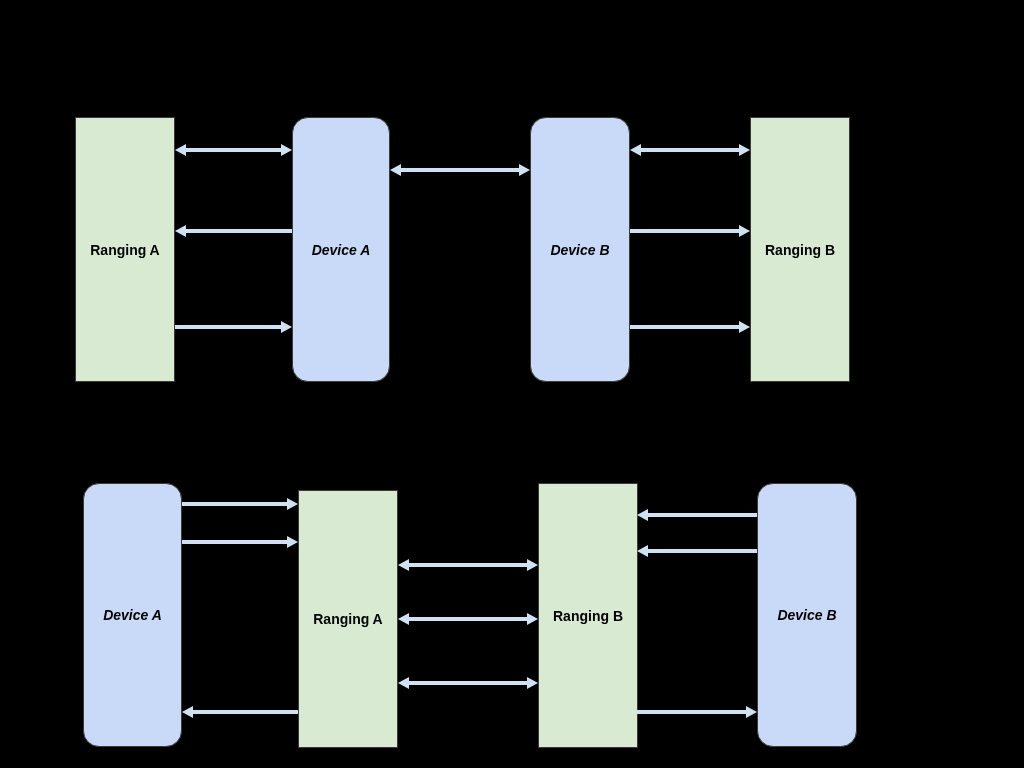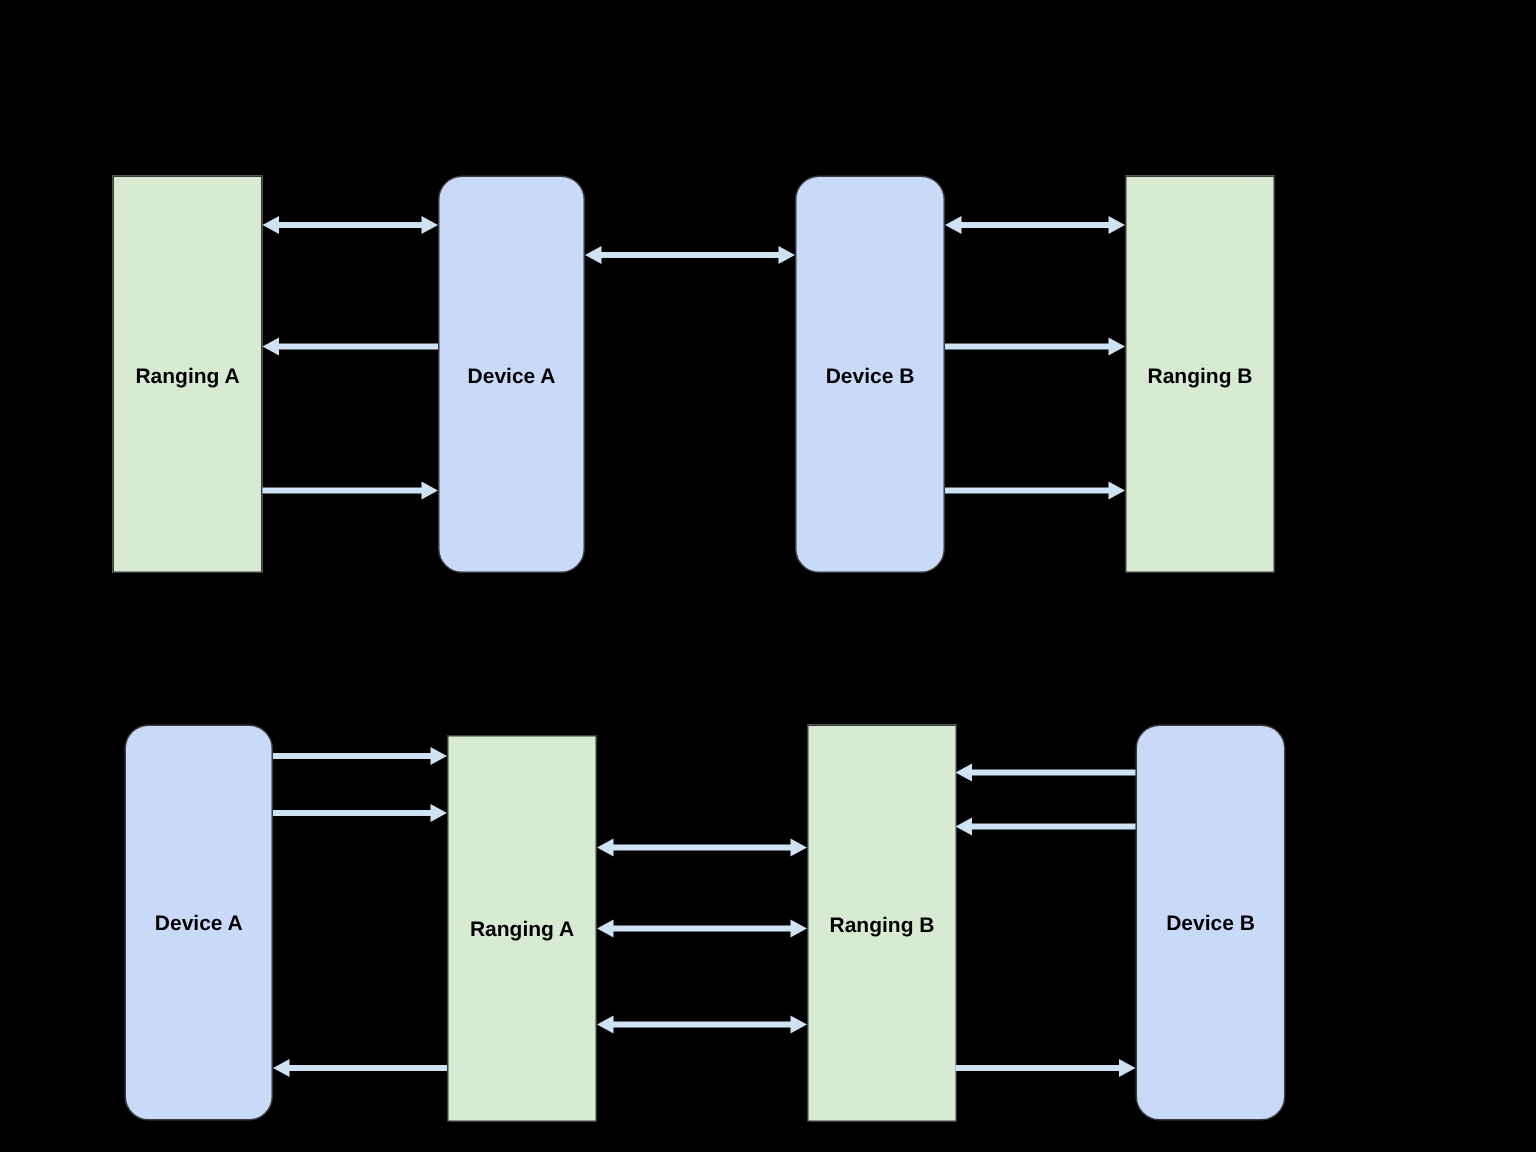--- a/index.html
+++ b/index.html
@@ -21,21 +21,21 @@
   }
   .node {
     position: absolute;
     box-sizing: border-box;
     display: flex;
     align-items: center;
     justify-content: center;
     border: 1px solid #3a3a3a;
   }
   .node.green { background: var(--green-fill, #d9ead3); }
-  .node.blue  { background: var(--blue-fill, #c9daf8); }
+  .node.blue  { background: var(--blue-fill, #c9daf8); font-style: italic; }
   .node.rounded { border-radius: 16px; }
   .node-label {
     color: var(--label-color, #000000);
     font-size: 14px;
     font-weight: bold;
     text-align: center;
     white-space: nowrap;
   }
   .arrow {
     position: absolute;

